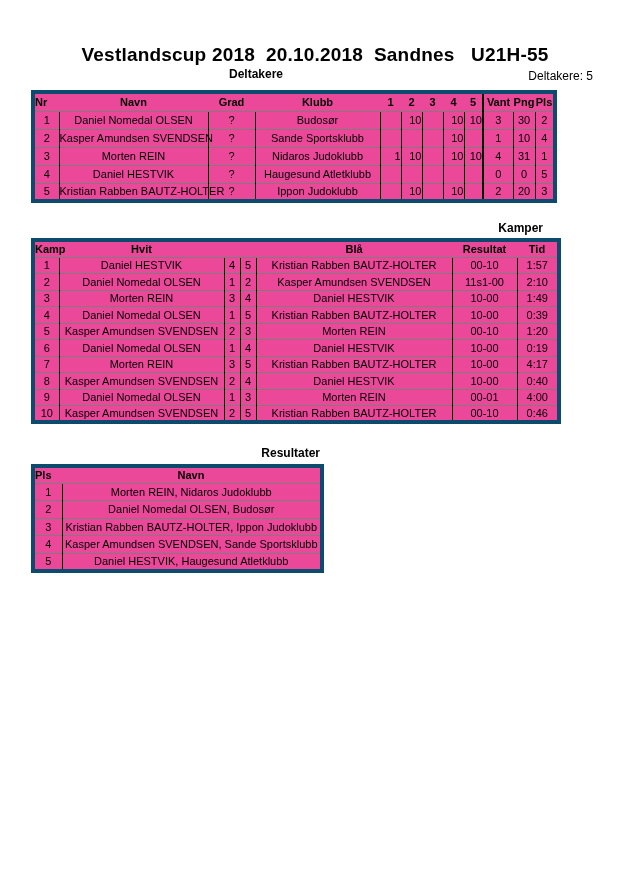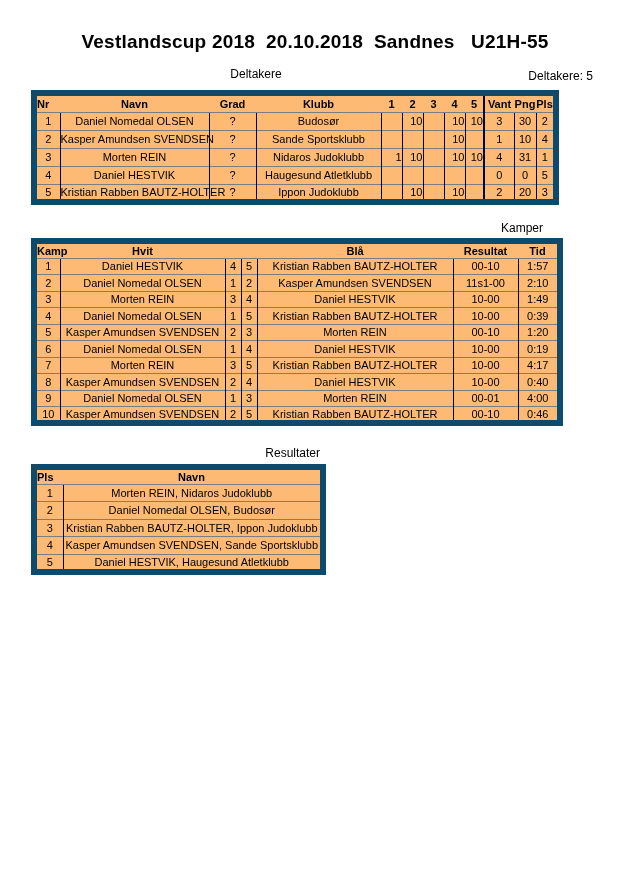--- a/index.html
+++ b/index.html
@@ -2,33 +2,33 @@
 <html><head>
 <meta charset="utf-8">
 <style>
   html,body { margin:0; padding:0; }
   body {
     width:630px; height:891px; position:relative;
     background:#ffffff; color:#000;
     font-family:"Liberation Sans", sans-serif;
   }
   .page-title {
-    position:absolute; top:31px; left:0; width:630px;
+    position:absolute; top:44px; left:0; width:630px;
     text-align:center; font-size:19px; font-weight:bold;
     white-space:pre; letter-spacing:0.2px;
   }
-  .sec-label { position:absolute; font-size:12px; font-weight:normal; }
+  .sec-label { position:absolute; font-size:12px; font-weight:bold; }
   .lbl-deltakere { top:67px; left:31px; width:450px; text-align:center; }
   .lbl-count { position:absolute; top:69px; right:37px; font-size:12px; }
   .lbl-kamper { top:221px; left:17px; width:526px; text-align:right; }
   .lbl-resultater { top:446px; left:31px; width:289px; text-align:right; }
 
   table.sheet {
     position:absolute; border-collapse:collapse; table-layout:fixed;
-    background:#fdba74; border:6px solid #0c4a6e;
+    background:#ec4899; border:4px solid #0c4a6e;
   }
   .sheet th, .sheet td {
     padding:0; font-size:11px; white-space:nowrap;
     overflow:visible; vertical-align:middle;
   }
   .sheet th { font-weight:bold; }
   .sheet tbody td { border-top:1px solid #7d7d7d; }
 
   .t-del { left:31px; top:90px;  width:522px; }
   .t-kam { left:31px; top:238px; width:526px; }

